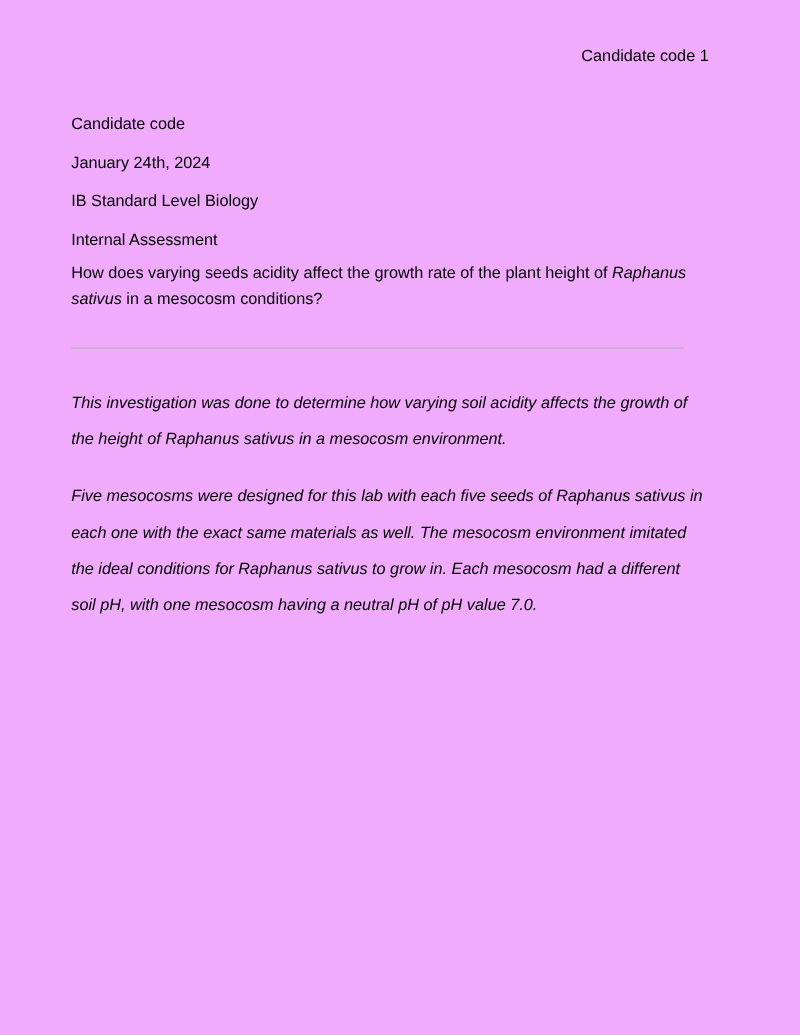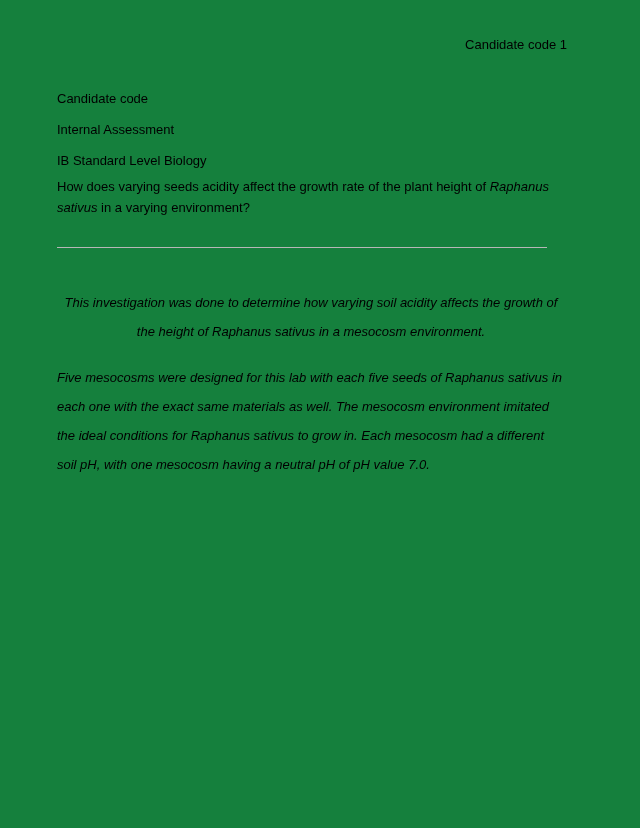--- a/index.html
+++ b/index.html
@@ -8,21 +8,21 @@
     height: 828px;
     background: #ffffff;
     font-family: "Liberation Sans", sans-serif;
     color: #000000;
     overflow: hidden;
   }
   .page {
     position: relative;
     width: 640px;
     height: 828px;
-    background: #15803d;
+    background: #f0abfc;
   }
   .header-right {
     position: absolute;
     top: 38px;
     right: 73px;
     font-size: 13px;
     line-height: 14px;
     white-space: nowrap;
   }
   .content {
@@ -48,40 +48,40 @@
     width: 490px;
     margin: 29px 0 0 0;
   }
   .body-paragraph {
     font-size: 13px;
     font-style: italic;
     line-height: 29px;
     margin-bottom: 17px;
   }
   .body-paragraph.first {
-    margin-top: 40px;
-    text-align: center;
+    margin-top: 28px;
   }
 </style>
 </head>
 <body>
 
 <div class="page">
 
   <div class="header-right">Candidate code 1</div>
 
   <div class="content">
 
     <div>
       <p class="meta-line">Candidate code</p>
+      <p class="meta-line">January 24th, 2024</p>
+      <p class="meta-line">IB Standard Level Biology</p>
       <p class="meta-line">Internal Assessment</p>
-      <p class="meta-line">IB Standard Level Biology</p>
     </div>
 
-    <p class="research-question"><span>How does varying seeds acidity affect the growth rate of the plant height of </span><span class="species">Raphanus sativus</span><span> in a varying environment?</span></p>
+    <p class="research-question"><span>How does varying seeds acidity affect the growth rate of the plant height of </span><span class="species">Raphanus sativus</span><span> in a mesocosm conditions?</span></p>
 
     <hr class="divider">
 
     <p class="body-paragraph first">This investigation was done to determine how varying soil acidity affects the growth of the height of Raphanus sativus in a mesocosm environment.</p>
 
     <p class="body-paragraph">Five mesocosms were designed for this lab with each five seeds of Raphanus sativus in each one with the exact same materials as well. The mesocosm environment imitated the ideal conditions for Raphanus sativus to grow in. Each mesocosm had a different soil pH, with one mesocosm having a neutral pH of pH value 7.0.</p>
 
 
   </div>
 </div>

